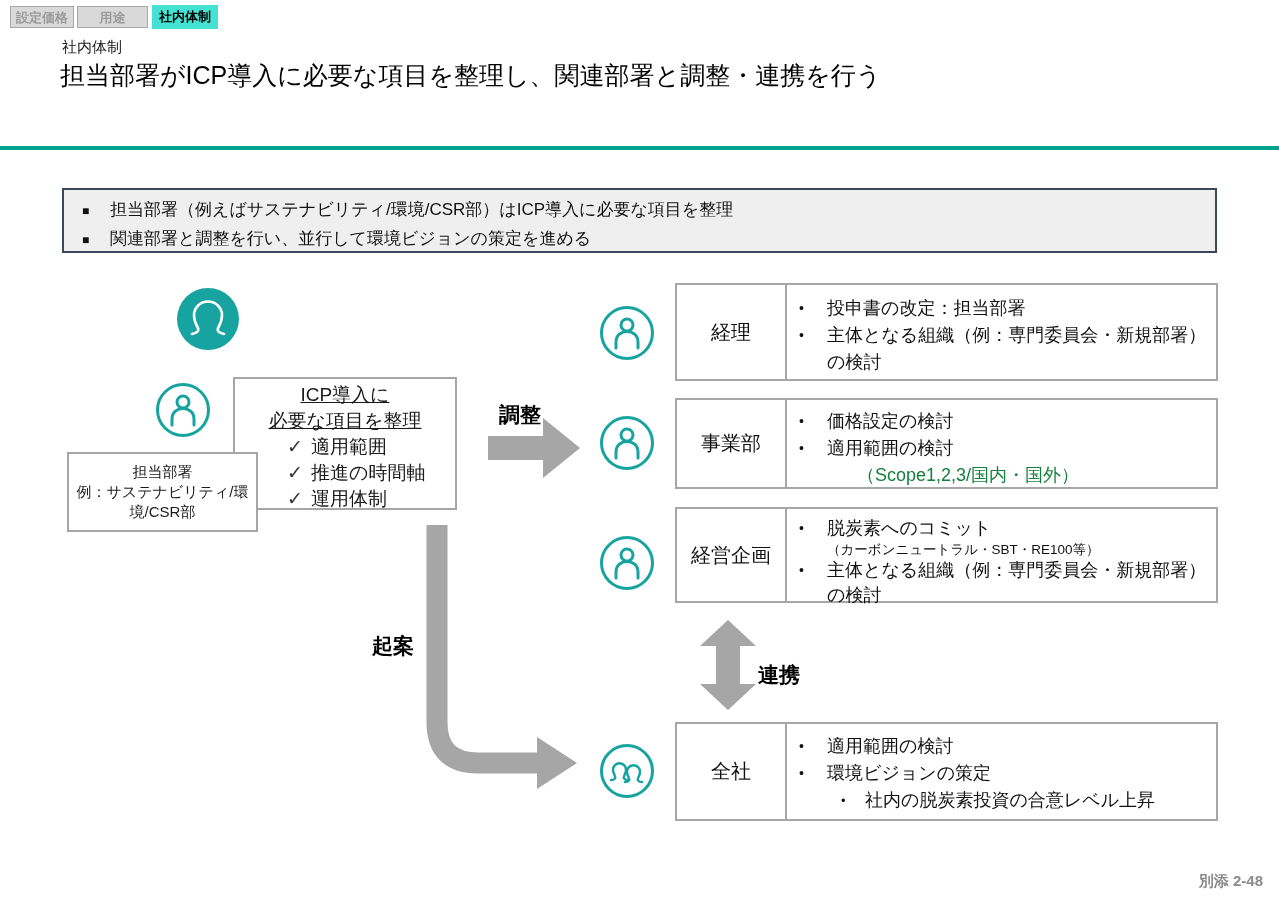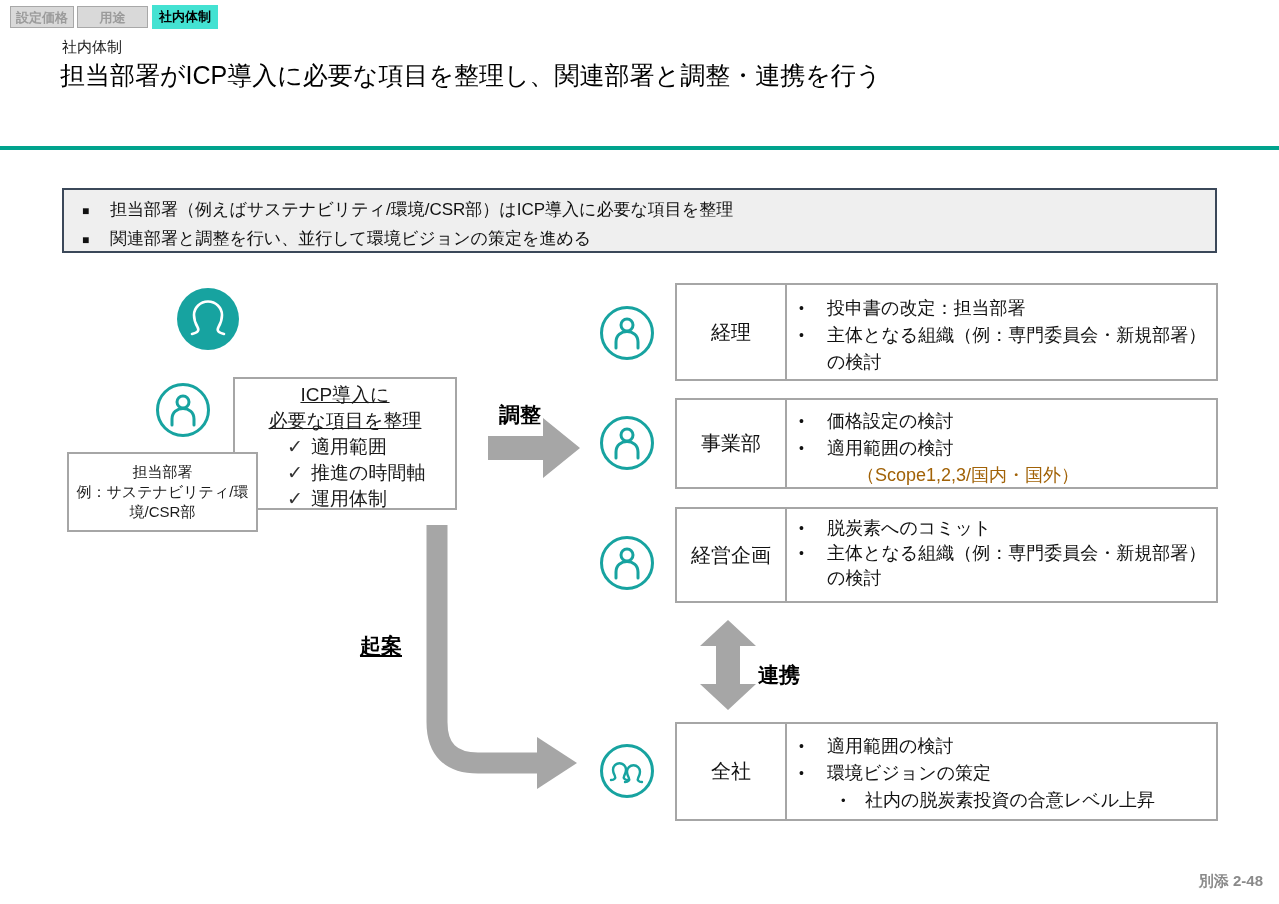--- a/index.html
+++ b/index.html
@@ -38,21 +38,21 @@
 
   
   .dept-row{position:absolute;left:675px;width:543px;background:#fff;border:2px solid #a6a6a6;
             box-sizing:border-box;display:flex;}
   .dept-row .name-cell{width:108px;flex:none;border-right:2px solid #a6a6a6;
             display:flex;align-items:center;justify-content:center;font-size:20px;color:#111;}
   .dept-row .content-cell{flex:1;padding:10px 8px 0 12px;box-sizing:border-box;}
   .b-line{display:flex;font-size:18px;line-height:27px;color:#111;}
   .b-line .mk{width:14px;margin-right:14px;flex:none;font-size:14px;}
   .b-line .txt{flex:1;}
-  .cont-line{font-size:18px;line-height:27px;padding-left:58px;color:#a16207;}
+  .cont-line{font-size:18px;line-height:27px;padding-left:58px;color:#15803d;}
   .note-line{font-size:13.5px;line-height:17px;padding-left:28px;color:#111;}
   .sub-line{display:flex;font-size:18px;line-height:27px;padding-left:42px;color:#111;}
   .sub-line .mk{width:12px;margin-right:12px;flex:none;font-size:13px;}
   .row3 .b-line{line-height:25px;}
   .row3 .content-cell{padding-top:7px;}
   .row2 .content-cell{padding-top:8px;}
   .row4 .content-cell{padding-top:9px;}
 
   .icon-abs{position:absolute;}
   .footer{position:absolute;right:16px;top:872px;font-size:15px;font-weight:bold;color:#8a8a8a;}
@@ -112,21 +112,21 @@
       <span class="mk">✓</span>
       <span>運用体制</span>
     </div>
   </div>
 
   <div class="flow-label" style="left:499px;top:381px;margin-top:20px;">調整</div>
   <svg class="icon-abs" style="left:488px;top:418px;" width="94" height="62" viewBox="0 0 94 62">
     <polygon points="0,18 55,18 55,0 92,30 55,60 55,42 0,42" fill="#a6a6a6"></polygon>
   </svg>
 
-  <div class="flow-label" style="left:360px;top:632px;text-decoration:underline;">起案</div>
+  <div class="flow-label" style="left:372px;top:632px;">起案</div>
   <svg class="icon-abs" style="left:420px;top:520px;" width="170" height="280" viewBox="0 0 170 280">
     <path d="M17 5 V202 Q17 243 58 243 H119" fill="none" stroke="#a6a6a6" stroke-width="21"></path>
     <polygon points="117,217 117,269 157,243" fill="#a6a6a6"></polygon>
   </svg>
 
   <svg class="icon-abs" style="left:699px;top:620px;" width="58" height="90" viewBox="0 0 58 90">
     <polygon points="29,0 57,26 41,26 41,64 57,64 29,90 1,64 17,64 17,26 1,26" fill="#a6a6a6"></polygon>
   </svg>
   <div class="flow-label" style="left:758px;top:661px;">連携</div>
 
@@ -180,20 +180,21 @@
     </div>
   </div>
 
   <div class="dept-row row3" style="top:507px;height:96px;">
     <div class="name-cell">経営企画</div>
     <div class="content-cell">
       <div class="b-line">
         <span class="mk">•</span>
         <span class="txt">脱炭素へのコミット</span>
       </div>
+      <div class="note-line">（カーボンニュートラル・SBT・RE100等）</div>
       <div class="b-line">
         <span class="mk">•</span>
         <span class="txt">主体となる組織（例：専門委員会・新規部署）の検討</span>
       </div>
     </div>
   </div>
 
   <div class="dept-row row4" style="top:722px;height:99px;">
     <div class="name-cell">全社</div>
     <div class="content-cell">

